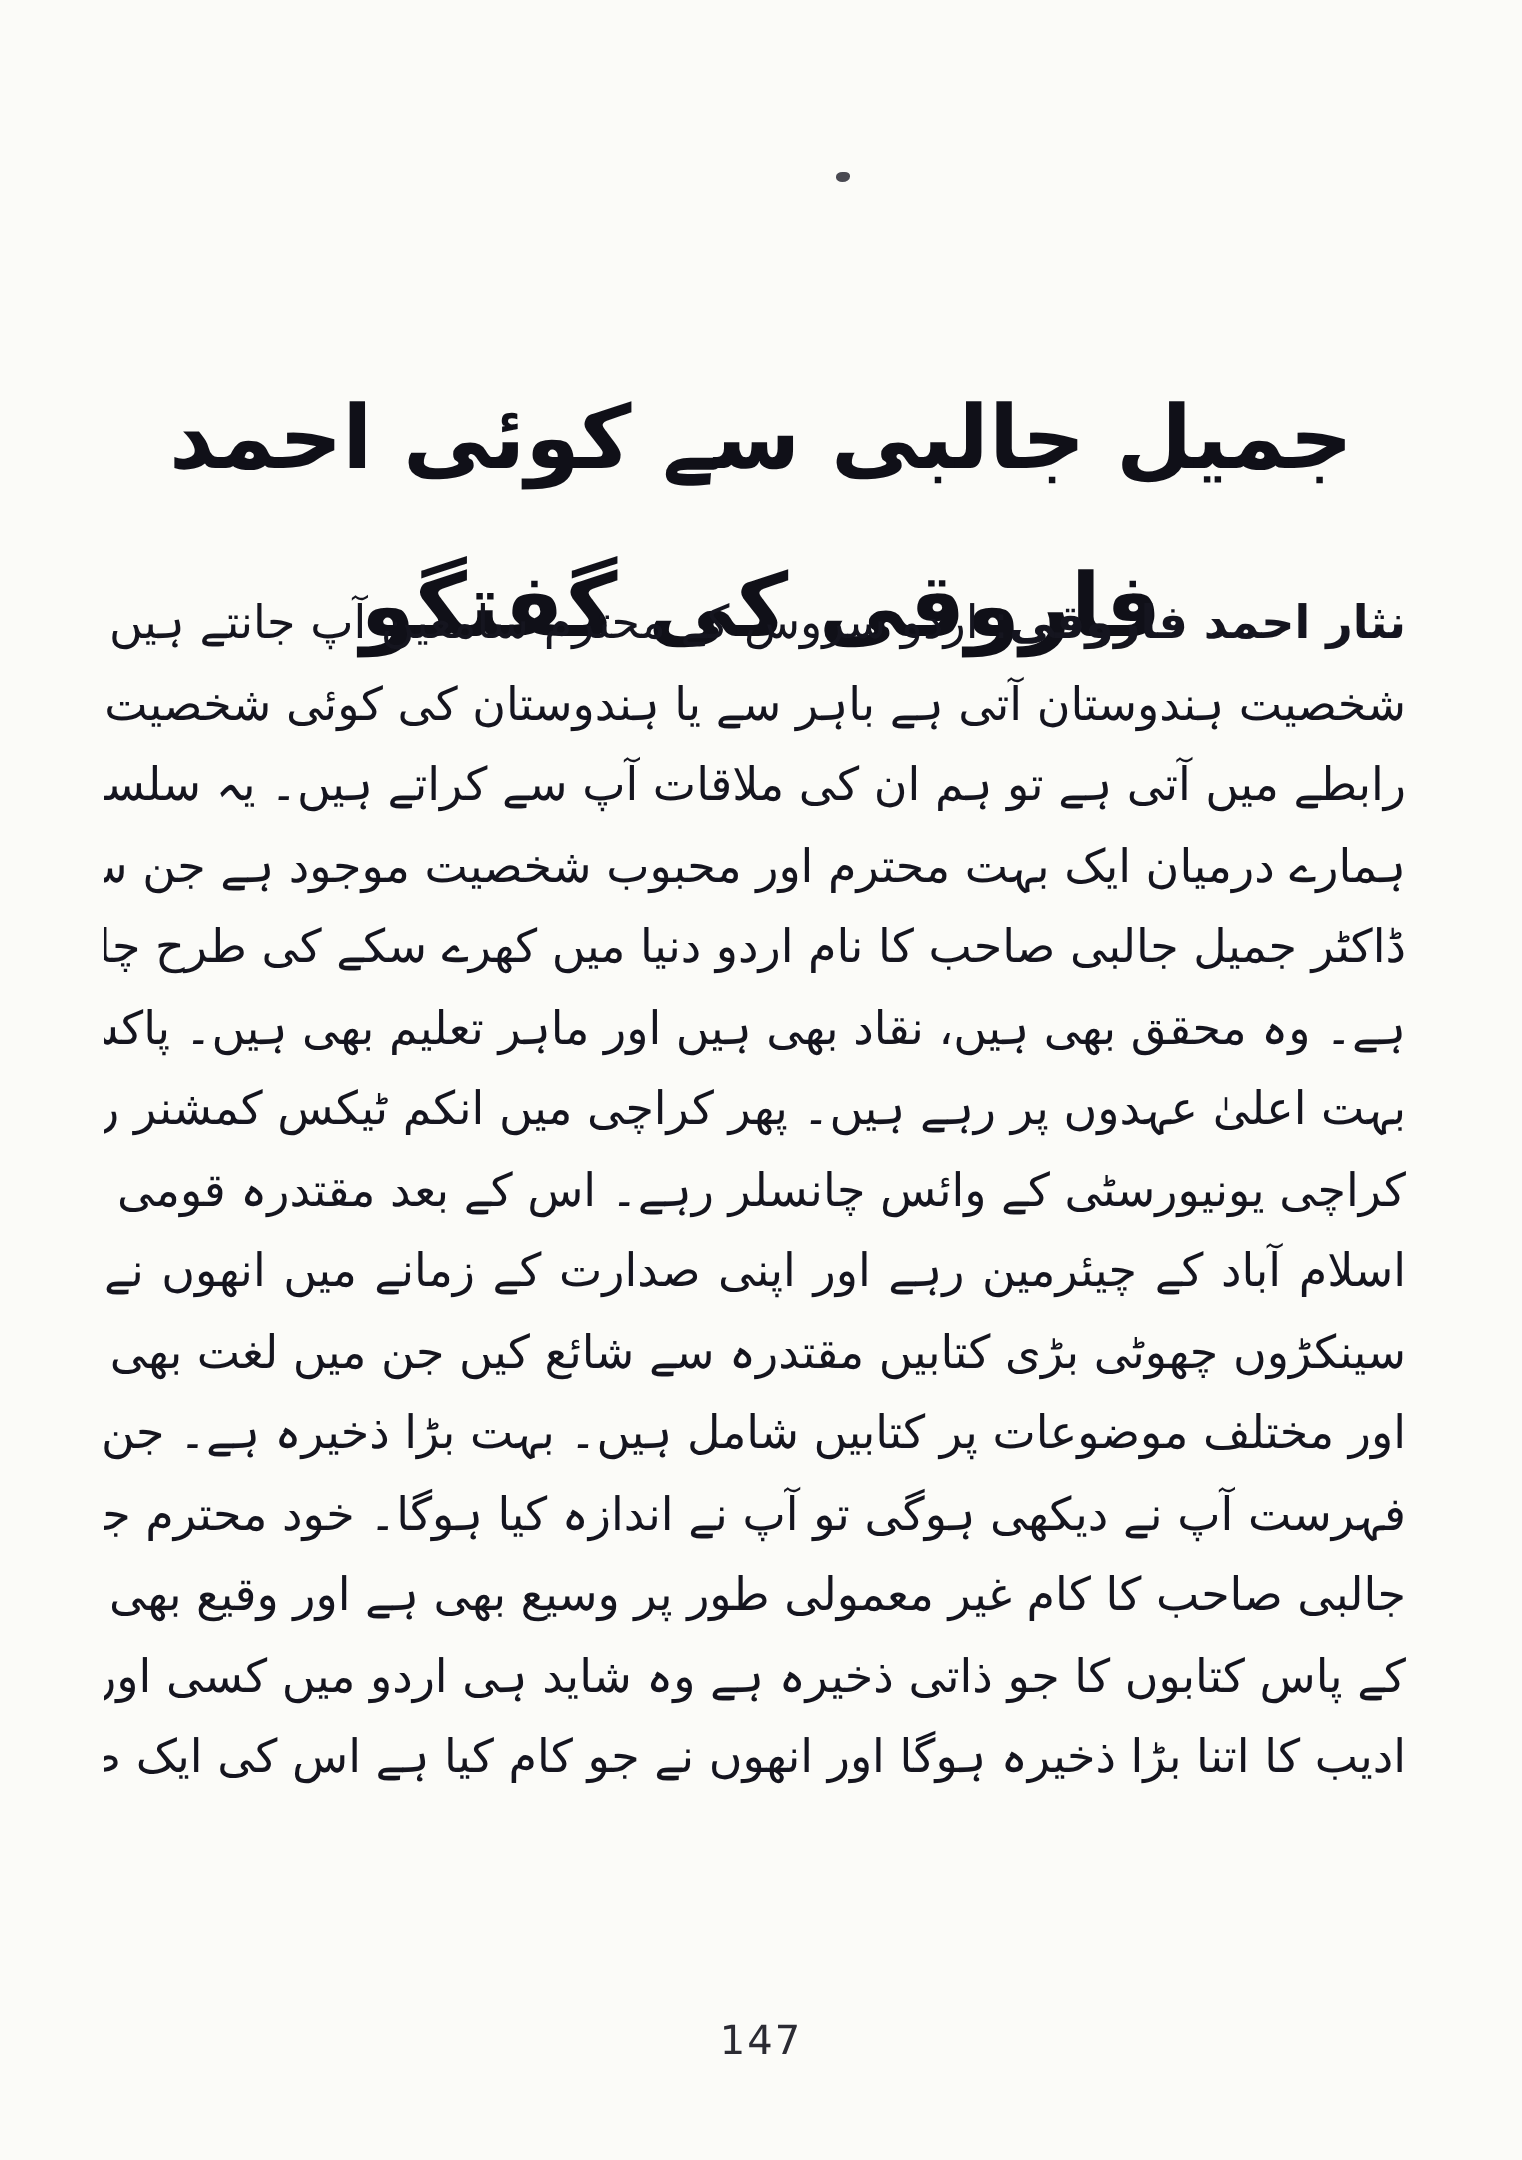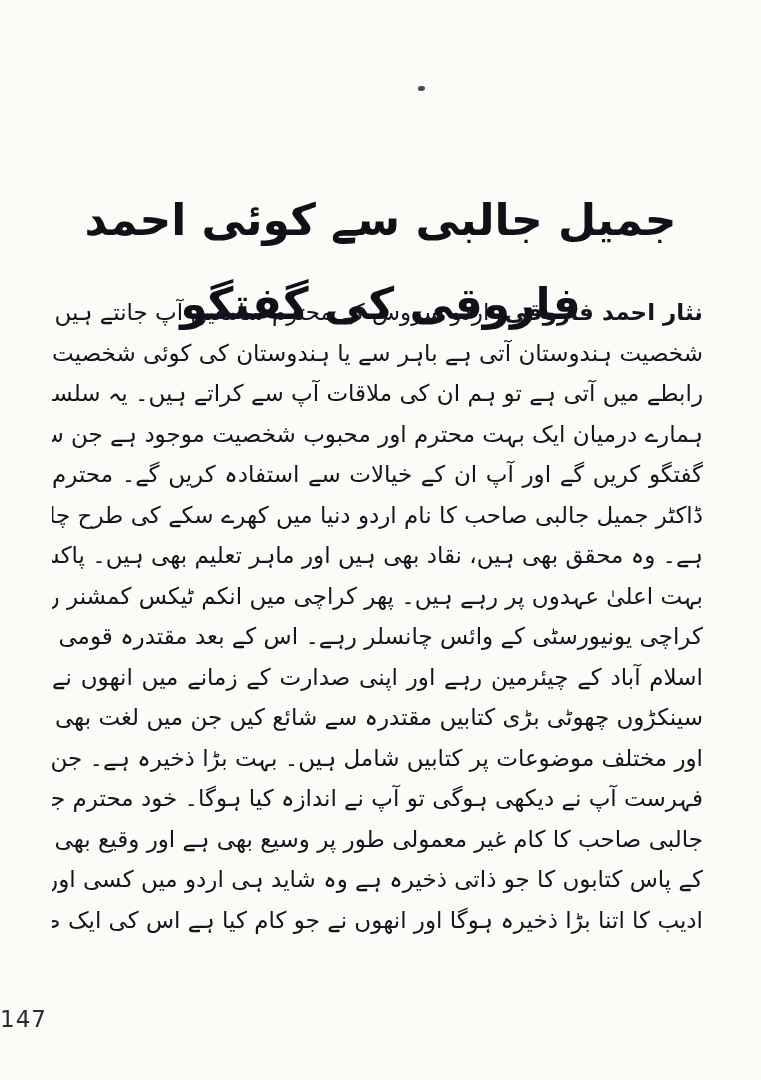--- a/index.html
+++ b/index.html
@@ -59,22 +59,22 @@
     overflow: hidden;
   }
   .line .speaker {
     font-weight: bold;
   }
   .page-number {
     position: absolute;
     bottom: 48px;
     right: 0;
     left: 0;
-    text-align: left;
-    font-size: 23px;
+    text-align: center;
+    font-size: 20px;
     letter-spacing: 1px;
     color: #2b2b33;
     direction: ltr;
   }
 </style>
 </head>
 <body>
 
 <div class="page">
 
@@ -83,21 +83,20 @@
   <div class="title">جمیل جالبی سے کوئی احمد فاروقی کی گفتگو</div>
 
   <div class="body-text">
     <div class="line">
       <span class="speaker">نثار احمد فاروقی</span><span>: اردو سروس کے محترم سامعین آپ جانتے ہیں کہ جب بھی کوئی بڑی</span>
     </div>
     <div>
         <div class="line">شخصیت ہندوستان آتی ہے باہر سے یا ہندوستان کی کوئی شخصیت ہمارے</div>
         <div class="line">رابطے میں آتی ہے تو ہم ان کی ملاقات آپ سے کراتے ہیں۔ یہ سلسلہ</div>
         <div class="line">ہمارے درمیان ایک بہت محترم اور محبوب شخصیت موجود ہے جن سے ہم</div>
-        <div class="line">گفتگو کریں گے اور آپ ان کے خیالات سے استفادہ کریں گے۔ محترم</div>
         <div class="line">ڈاکٹر جمیل جالبی صاحب کا نام اردو دنیا میں کھرے سکے کی طرح چلتا</div>
         <div class="line">ہے۔ وہ محقق بھی ہیں، نقاد بھی ہیں اور ماہر تعلیم بھی ہیں۔ پاکستان میں</div>
         <div class="line">بہت اعلیٰ عہدوں پر رہے ہیں۔ پھر کراچی میں انکم ٹیکس کمشنر رہے اور پھر</div>
         <div class="line">کراچی یونیورسٹی کے وائس چانسلر رہے۔ اس کے بعد مقتدرہ قومی زبان</div>
         <div class="line">اسلام آباد کے چیئرمین رہے اور اپنی صدارت کے زمانے میں انھوں نے</div>
         <div class="line">سینکڑوں چھوٹی بڑی کتابیں مقتدرہ سے شائع کیں جن میں لغت بھی ہے</div>
         <div class="line">اور مختلف موضوعات پر کتابیں شامل ہیں۔ بہت بڑا ذخیرہ ہے۔ جن کی</div>
         <div class="line">فہرست آپ نے دیکھی ہوگی تو آپ نے اندازہ کیا ہوگا۔ خود محترم جمیل</div>
         <div class="line">جالبی صاحب کا کام غیر معمولی طور پر وسیع بھی ہے اور وقیع بھی ہے۔ ان</div>
         <div class="line">کے پاس کتابوں کا جو ذاتی ذخیرہ ہے وہ شاید ہی اردو میں کسی اور عالم یا</div>

